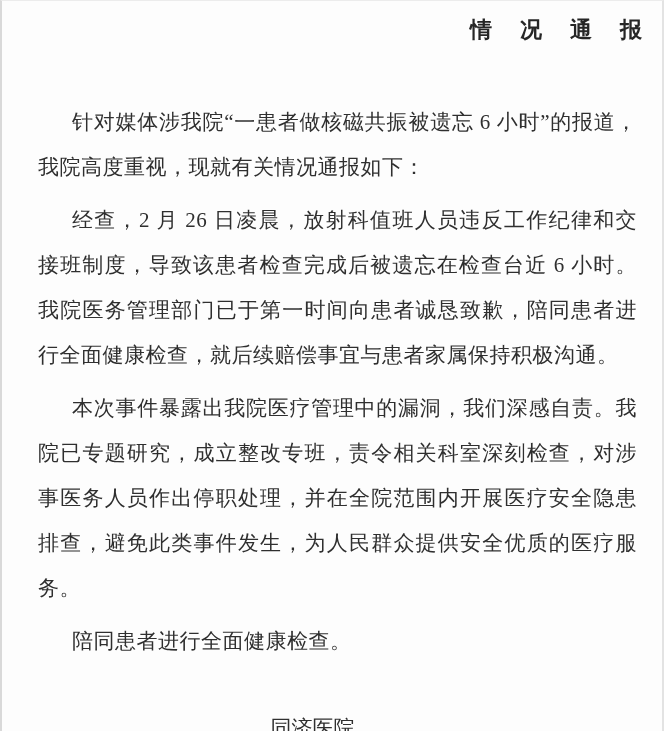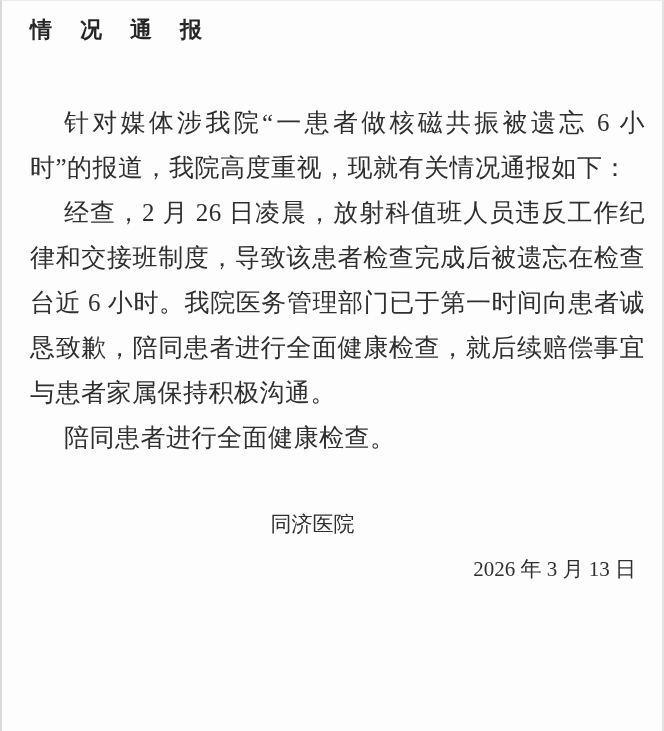--- a/index.html
+++ b/index.html
@@ -19,29 +19,29 @@
     border-right: 2px solid #e3e3e3;
     padding: 6px 17px 0 28px;
     overflow: hidden;
     font-family: "Liberation Serif", "DejaVu Serif", serif;
     color: #2f2f2f;
   }
   .title {
     margin: 0 0 48px 0;
     font-size: 22px;
     font-weight: bold;
-    text-align: left;
+    text-align: right;
     line-height: 45px;
     letter-spacing: 3px;
     color: #262626;
     white-space: pre;
   }
   .para {
-    margin: 0;
-    font-size: 25px;
+    margin: 8px;
+    font-size: 21px;
     line-height: 45px;
     text-align: justify;
     text-indent: 34px;
     letter-spacing: 0.5px;
   }
   .signature {
     margin-top: 42px;
     font-size: 21px;
     line-height: 45px;
     text-align: center;
@@ -57,19 +57,20 @@
 </head>
 <body>
 
 <div class="page">
   <h1 class="title">情　况　通　报</h1>
 
   <p class="para">针对媒体涉我院“一患者做核磁共振被遗忘 6 小时”的报道，我院高度重视，现就有关情况通报如下：</p>
 
   <p class="para">经查，2 月 26 日凌晨，放射科值班人员违反工作纪律和交接班制度，导致该患者检查完成后被遗忘在检查台近 6 小时。我院医务管理部门已于第一时间向患者诚恳致歉，陪同患者进行全面健康检查，就后续赔偿事宜与患者家属保持积极沟通。</p>
 
+  <p class="para">本次事件暴露出我院医疗管理中的漏洞，我们深感自责。我院已专题研究，成立整改专班，责令相关科室深刻检查，对涉事医务人员作出停职处理，并在全院范围内开展医疗安全隐患排查，避免此类事件发生，为人民群众提供安全优质的医疗服务。</p>
 
   <p class="para">陪同患者进行全面健康检查。</p>
 
   <div class="signature">同济医院</div>
 
   <div class="date">2026 年 3 月 13 日</div>
 </div>
 
 </body></html>

